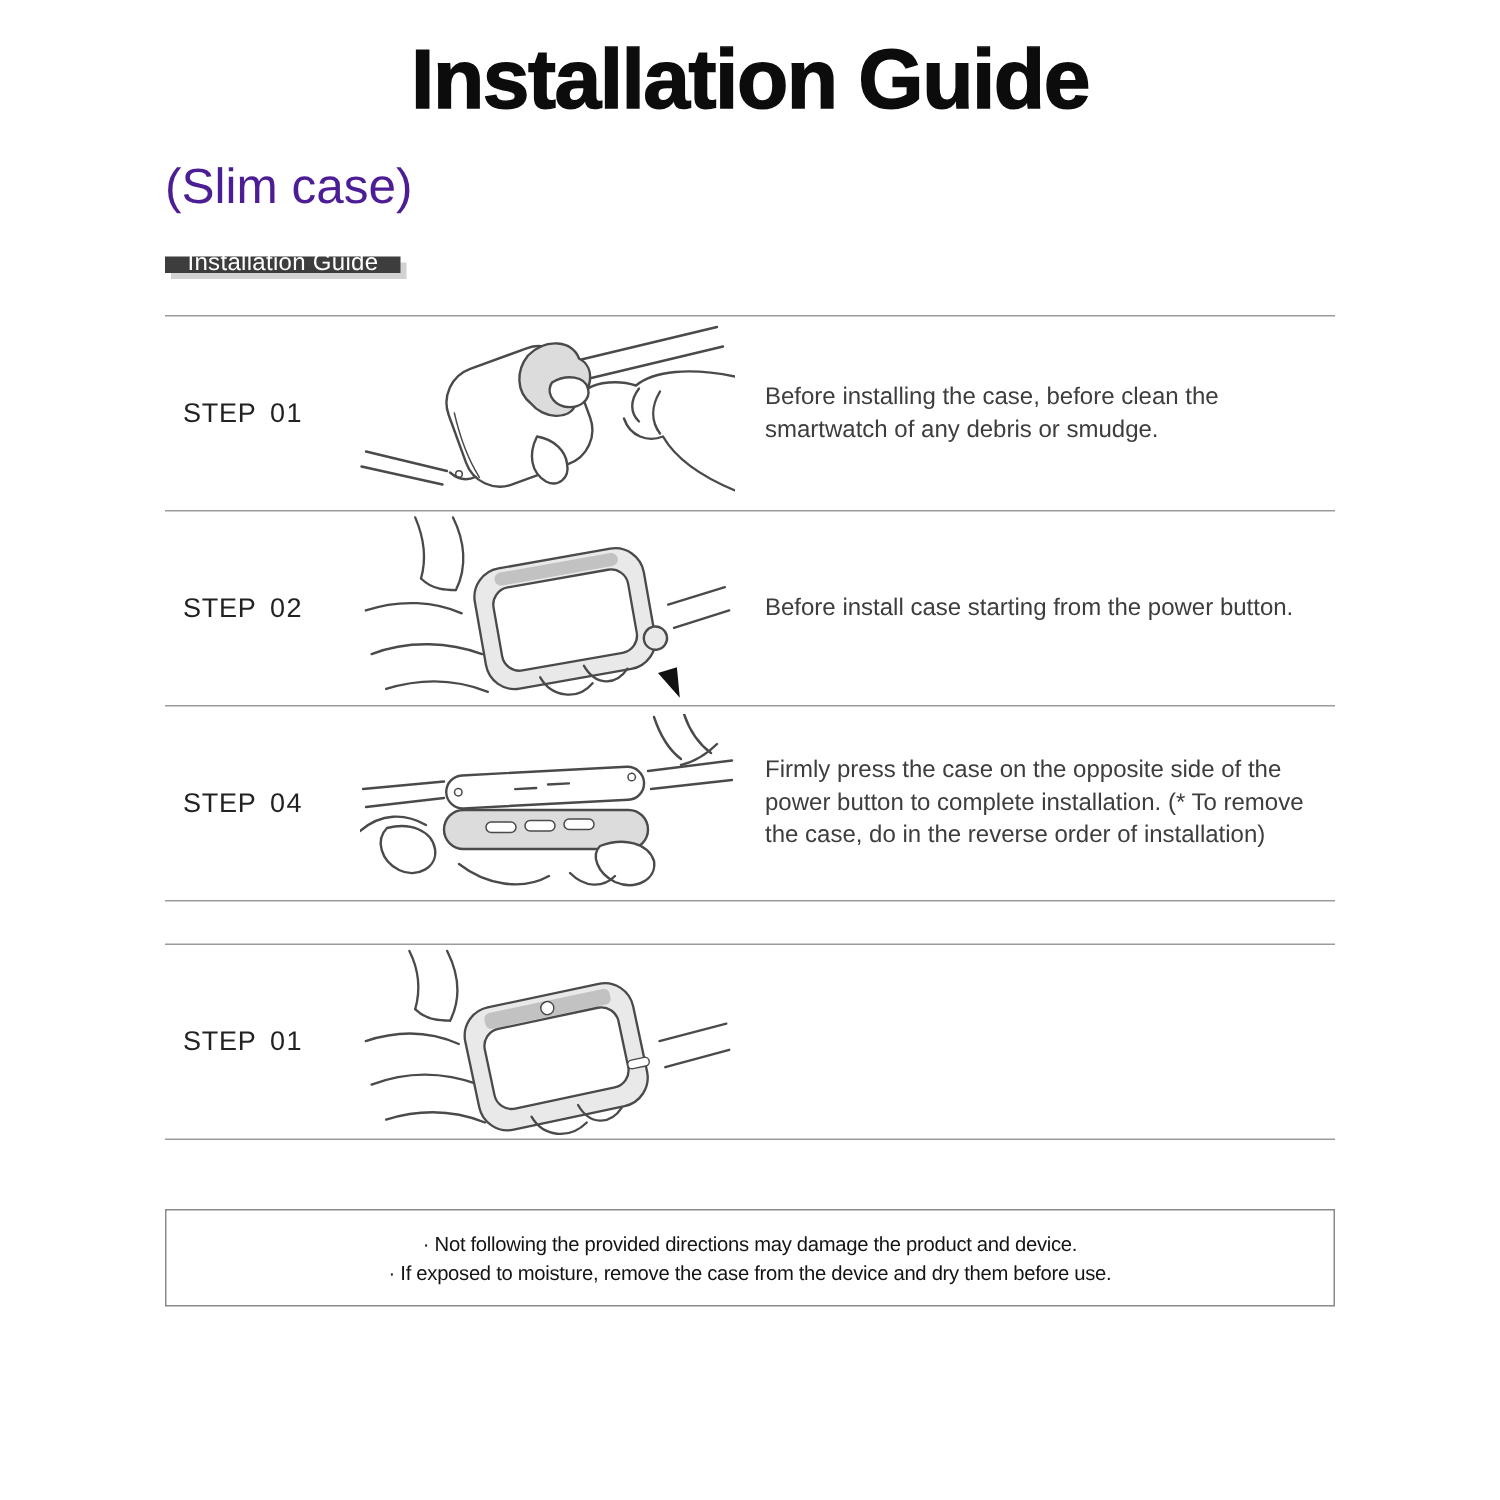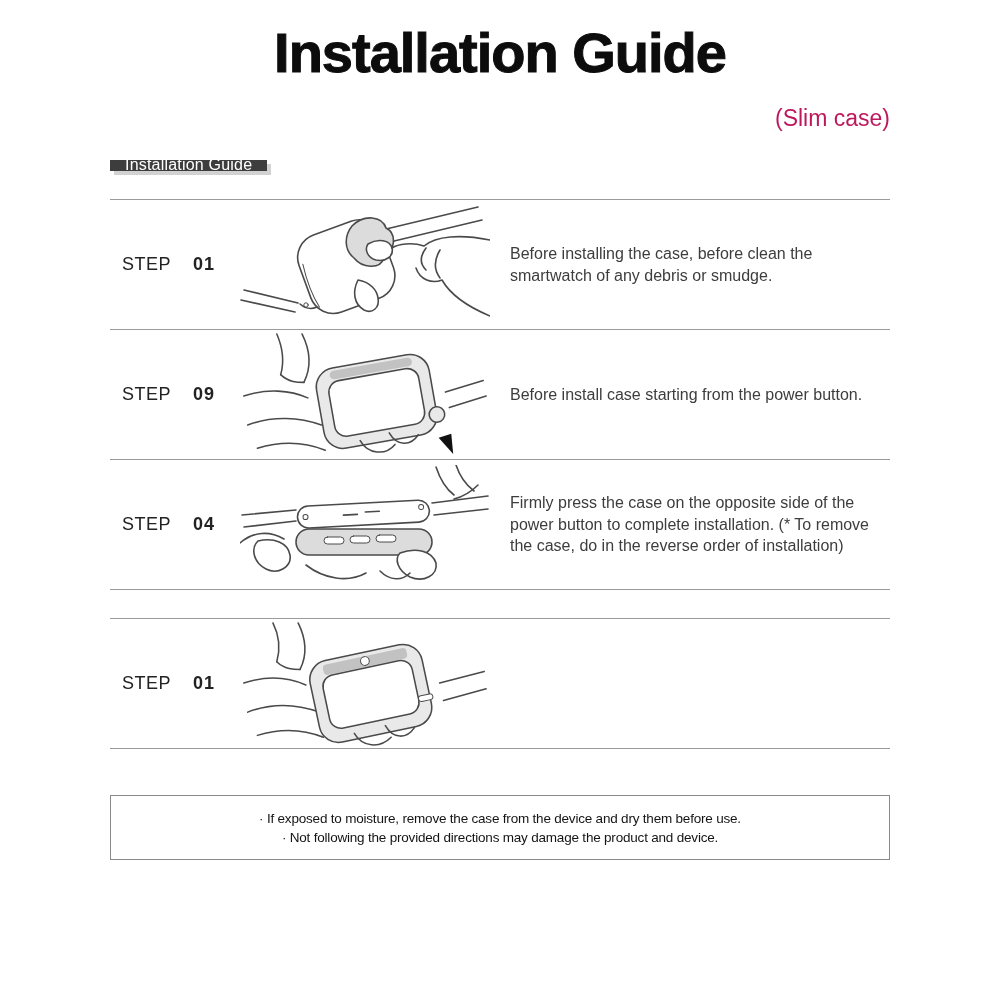--- a/index.html
+++ b/index.html
@@ -4,33 +4,33 @@
 <style>
   * { margin:0; padding:0; box-sizing:border-box; }
   html,body { width:1000px; height:1000px; background:#ffffff; font-family:"Liberation Sans", sans-serif; color:#3c3c3c; }
   .page { width:1000px; height:1000px; padding:0 110px; overflow:hidden; }
 
   .main-title {
     margin-top:20px; text-align:center;
     font-size:56px; font-weight:800; letter-spacing:-1px; color:#0c0c0c;
     -webkit-text-stroke:1px #0c0c0c;
   }
-  .sub-title { margin-top:20px; text-align:right; font-size:23px; color:#be185d; }
+  .sub-title { margin-top:20px; text-align:left; font-size:33px; color:#4c1d95; }
 
   .section-badge {
     display:inline-block; margin-top:28px; padding:5px 15px 6px 15px;
     background:#3d3d3d; color:#ffffff; font-size:16px; letter-spacing:.2px;
     box-shadow:4px 4px 0 #d2d2d2;
   }
   .badge-wrap { line-height:0; }
 
   .steps-table { margin-top:28px; border-top:1px solid #9b9b9b; }
   .step-row { display:flex; align-items:center; border-bottom:1px solid #9b9b9b; height:130px; }
   .step-label { width:130px; flex:none; padding-left:12px; font-size:18px; letter-spacing:.5px; color:#222; white-space:nowrap; }
-  .step-label .num { font-weight:700; margin-left:22px; letter-spacing:1px;text-align:right; }
+  .step-label .num { font-weight:400; margin-left:9px; letter-spacing:1px;text-align:right; }
   .step-illo { width:250px; flex:none; display:flex; align-items:center; justify-content:center; }
   .step-desc { flex:1; padding-left:20px; font-size:16px; line-height:21.5px; color:#3d3d3d; max-width:410px; }
 
   .removal-section .section-badge { margin-top:47px; }
 
   .footer-note {
     margin-top:46px; border:1px solid #8a8a8a; padding:13px 10px 12px 10px;
     text-align:center; font-size:13.5px; line-height:19px; color:#141414; letter-spacing:-0.2px;
   }
 
@@ -81,21 +81,21 @@
             <path class="ln" d="M186,44 C180,52 180,60 186,66"></path>
             <path class="ln" d="M200,46 C194,56 194,66 200,74"></path>
             <path class="ln white" d="M118,76 C112,88 114,100 124,106 C132,110 140,104 138,94 C137,86 130,78 118,76 Z"></path>
           </svg>
         </div>
         <div class="step-desc">Before installing the case, before clean the smartwatch of any debris or smudge.</div>
       </div>
 
       <div class="step-row">
         <div class="step-label">
-          <span>STEP</span><span class="num">09</span>
+          <span>STEP</span><span class="num">02</span>
         </div>
         <div class="step-illo">
           <svg width="250" height="126" viewBox="0 0 250 130">
             <path class="ln" d="M60,2 C68,18 70,36 62,52"></path>
             <path class="ln" d="M34,2 C40,16 42,30 38,44"></path>
             <path class="ln" d="M38,44 C46,52 56,52 62,52"></path>
             <path class="ln" d="M0,66 C24,58 48,60 66,68"></path>
             <path class="ln" d="M4,96 C30,86 58,88 80,96"></path>
             <path class="ln" d="M14,120 C40,112 64,114 84,122"></path>
             <path class="ln" d="M208,62 L247,50"></path>
@@ -178,17 +178,17 @@
             </g>
             <path class="ln" d="M114,116 C122,130 140,132 152,120"></path>
             <path class="ln" d="M146,108 C154,122 168,122 176,110"></path>
           </svg>
         </div>
       </div>
     </div>
   </div>
 
   <div class="footer-note">
+    <div>· Not following the provided directions may damage the product and device.</div>
     <div>· If exposed to moisture, remove the case from the device and dry them before use.</div>
-    <div>· Not following the provided directions may damage the product and device.</div>
   </div>
 
 </div>
 
 </body></html>

